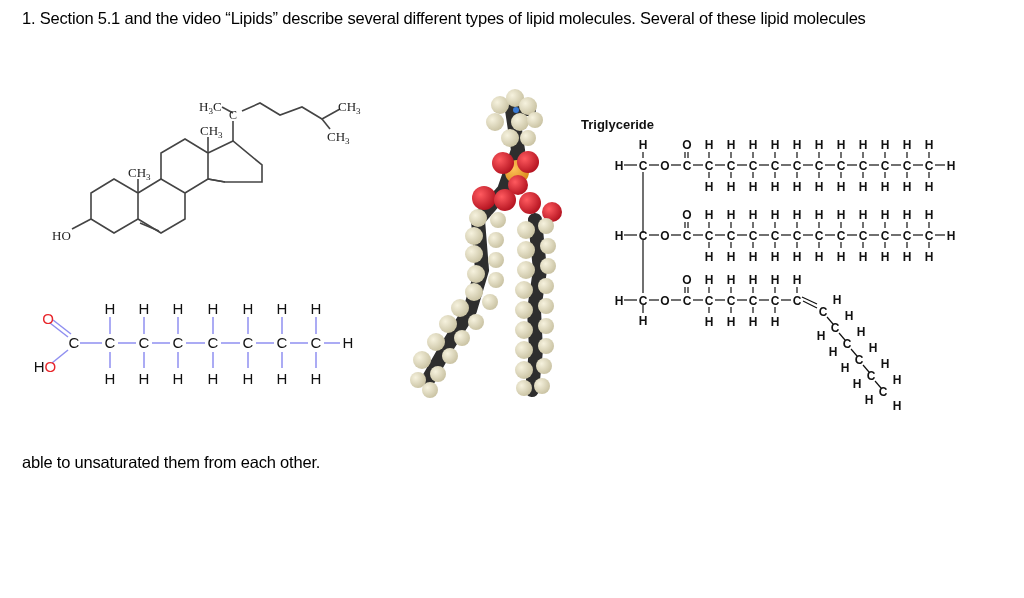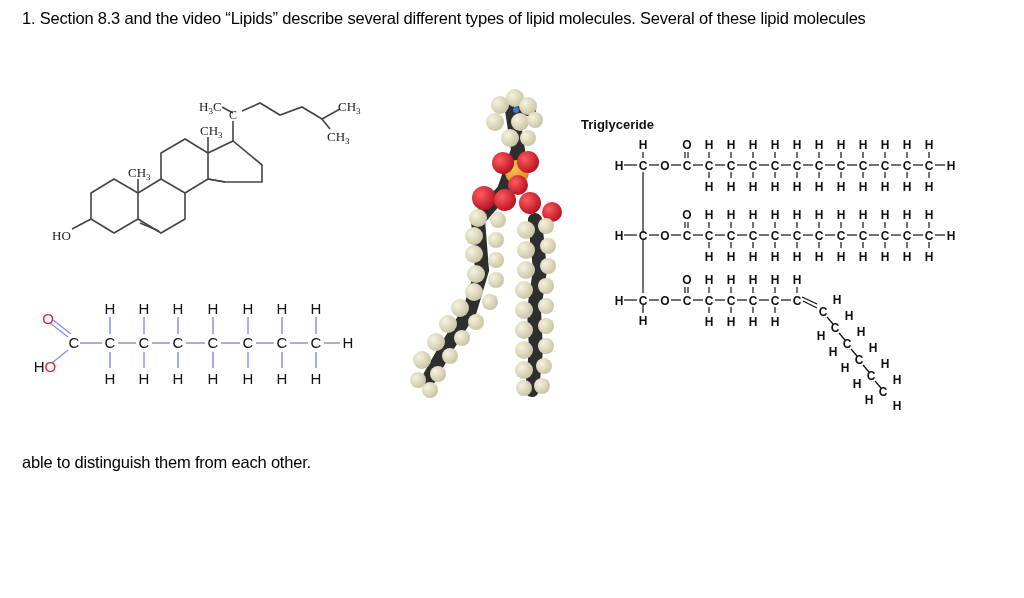--- a/index.html
+++ b/index.html
@@ -8,21 +8,21 @@
     #q1 { top: 6px; }
     #q2 { top: 450px; }
     .fig { position: absolute; }
     svg text { font-family: "Liberation Serif", serif; }
     .sans text { font-family: "Liberation Sans", sans-serif; }
   </style>
 </head>
 <body>
 
 <div id="q1" class="q">
-  <div>1. Section 8.3 and the video “Lipids” describe several different types of lipid molecules. Several of these lipid molecules</div>
+  <div>1. Section 5.1 and the video “Lipids” describe several different types of lipid molecules. Several of these lipid molecules</div>
 </div>
 
 <div class="fig" style="left:40px; top:85px;">
   <svg width="340" height="170" viewBox="0 0 340 170">
     <g stroke="#444" stroke-width="1.6" fill="none">
 
       <polyline points="51,134 51,108 74,94 98,108 98,134 74,148 51,134"></polyline>
 
       <polyline points="98,108 121,94 145,108 145,134 121,148 98,134"></polyline>
       <line x1="100" y1="138" x2="119" y2="146" stroke-width="1.4"></line>
@@ -445,14 +445,14 @@
         <line x1="301" y1="271" x2="307" y2="278" stroke="#111" stroke-width="1.2"></line>
         <text x="309" y="286" font-size="12" font-weight="bold" text-anchor="middle" fill="#111">C</text>
         <text x="323" y="274" font-size="12" font-weight="bold" text-anchor="middle" fill="#111">H</text>
         <text x="295" y="294" font-size="12" font-weight="bold" text-anchor="middle" fill="#111">H</text>
         <text x="323" y="300" font-size="12" font-weight="bold" text-anchor="middle" fill="#111">H</text>
       </g>
   </svg>
 </div>
 
 <div id="q2" class="q">
-  <div>able to distinguish them from each other.</div>
+  <div>able to unsaturated them from each other.</div>
 </div>
 
 </body></html>

